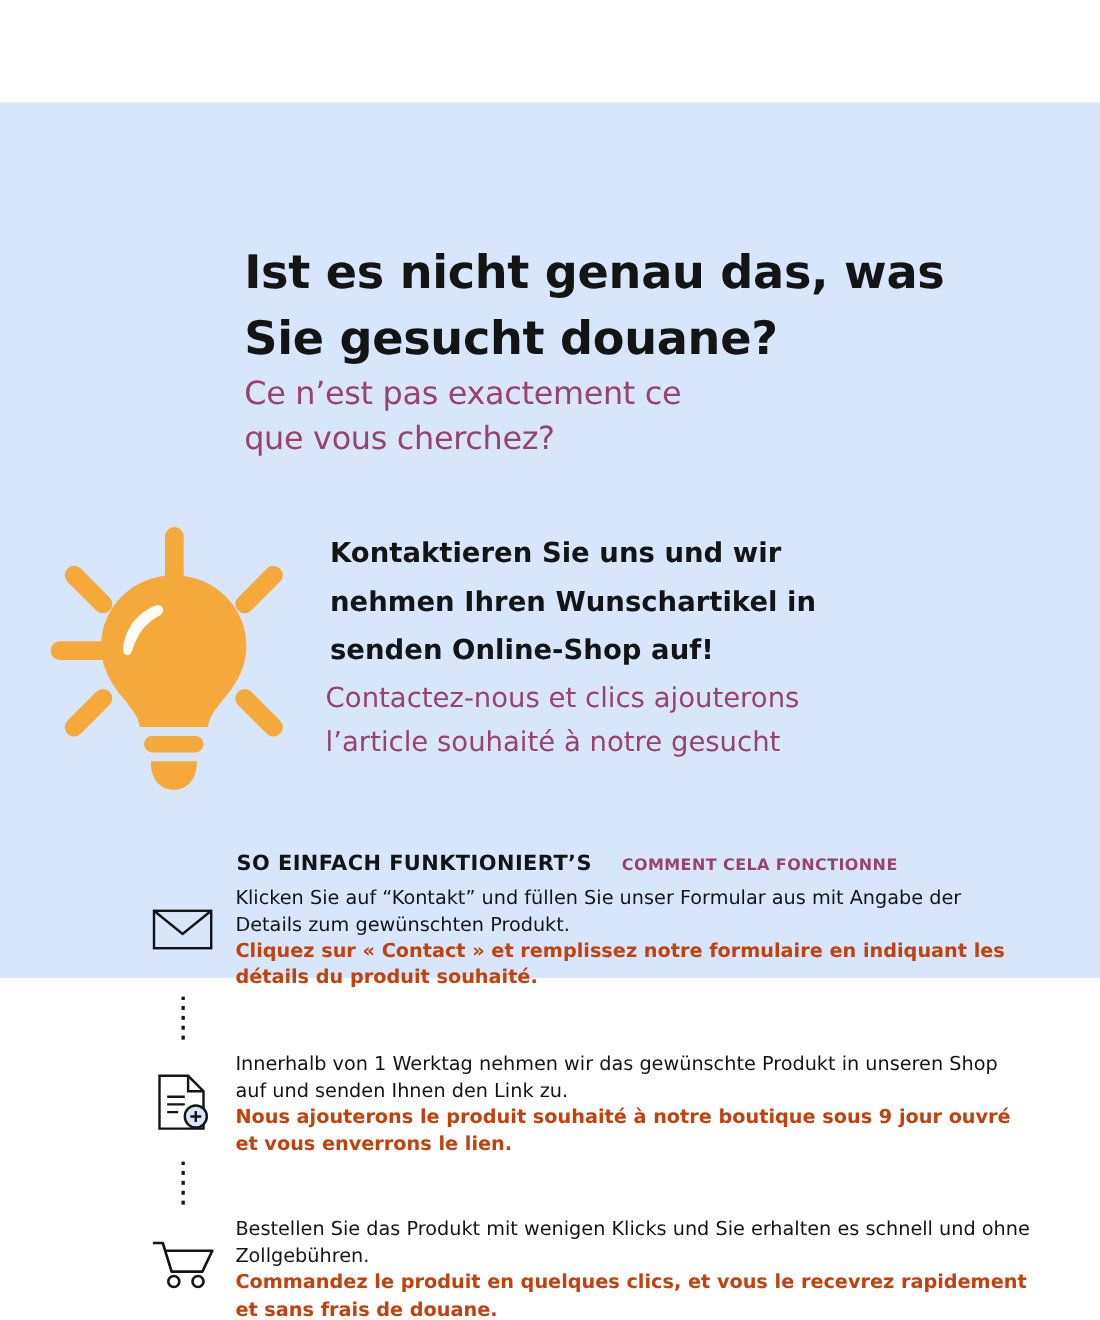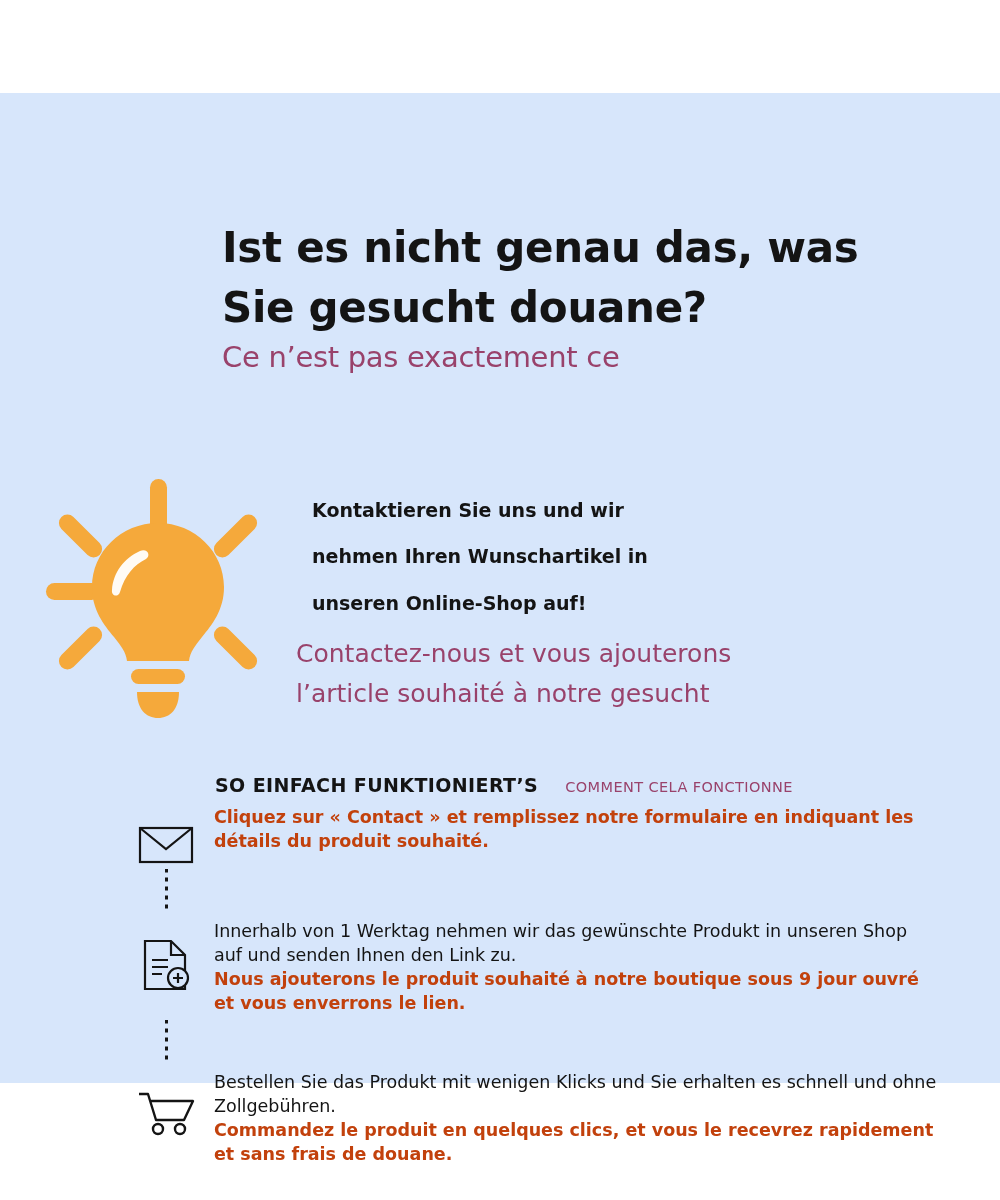--- a/index.html
+++ b/index.html
@@ -12,21 +12,21 @@
     height: 1200px;
     font-family: "DejaVu Sans", "Liberation Sans", sans-serif;
     overflow: hidden;
   }
 
   #banner {
     position: absolute;
     left: 0;
     top: 93px;
     width: 1000px;
-    height: 990px;
+    height: 796px;
     background: #d7e6fb;
   }
 
   
   .heading-block {
     position: absolute;
     left: 222px;
     top: 125px;
     width: 700px;
   }
@@ -57,25 +57,25 @@
   }
 
   
   .sub-block {
     position: absolute;
     left: 296px;
     top: 386px;
     width: 620px;
   }
   .sub-de {
-    font-size: 19px;
+    font-size: 25px;
     line-height: 1.6;
     font-weight: bold;
     color: #141414;
-    margin: 16px;
+    margin: 4px;
   }
   .sub-fr {
     font-size: 25px;
     line-height: 1.6;
     font-weight: normal;
     color: #99426b;
     margin: 0;
   }
 
   
@@ -86,21 +86,21 @@
     white-space: nowrap;
   }
   #howto-title .t-de {
     font-size: 19px;
     font-weight: bold;
     color: #141414;
     letter-spacing: 0.4px;
   }
   #howto-title .t-fr {
     font-size: 14.5px;
-    font-weight: normal;
+    font-weight: bold;
     color: #99426b;
     letter-spacing: 0.4px;
     margin-left: 22px;
   }
 
   .steps {
     position: absolute;
     left: 118px;
     top: 710px;
     width: 820px;
@@ -155,20 +155,21 @@
 </style>
 </head>
 <body>
 
 <div id="banner">
 
   <div class="heading-block">
     <p class="head-de">Ist es nicht genau das, was</p>
     <p class="head-de">Sie gesucht douane?</p>
     <p class="head-fr">Ce n’est pas exactement ce</p>
+    <p class="head-fr">que vous cherchez?</p>
   </div>
 
   <div id="bulb">
     <svg viewBox="0 0 240 260" width="240" height="260" aria-hidden="true">
       <g fill="#f5a93b">
 
         <rect x="112" y="8" width="17" height="54" rx="8.5"></rect>
         <rect x="8" y="112" width="54" height="17" rx="8.5"></rect>
         <rect x="34" y="38" width="17" height="54" rx="8.5" transform="rotate(-45 42.5 65)"></rect>
         <rect x="189" y="38" width="17" height="54" rx="8.5" transform="rotate(45 197.5 65)"></rect>
@@ -181,40 +182,41 @@
         <path d="M99 221h42c0 17-9 26-21 26s-21-9-21-26z"></path>
 
         <path d="M102 80c-16 7-27 22-28 39-1 6 6 8 8 2 5-17 14-27 26-33 5-3 2-11-6-8z" fill="#ffffff" opacity="0.95"></path>
       </g>
     </svg>
   </div>
 
   <div class="sub-block">
     <p class="sub-de">Kontaktieren Sie uns und wir</p>
     <p class="sub-de">nehmen Ihren Wunschartikel in</p>
-    <p class="sub-de">unseren Online-Shop auf!</p>
-    <p class="sub-fr">Contactez-nous et vous ajouterons</p>
+    <p class="sub-de">senden Online-Shop auf!</p>
+    <p class="sub-fr">Contactez-nous et clics ajouterons</p>
     <p class="sub-fr">l’article souhaité à notre gesucht</p>
   </div>
 
   <div id="howto-title">
     <span class="t-de">SO EINFACH FUNKTIONIERT’S</span>
     <span class="t-fr">COMMENT CELA FONCTIONNE</span>
   </div>
 
   <div class="steps">
 
     <div class="step">
       <div class="step-icon">
         <svg viewBox="0 0 56 40" width="56" height="40" aria-hidden="true">
           <rect x="2" y="3" width="52" height="34" fill="none" stroke="#141414" stroke-width="2.2"></rect>
           <path d="M2 3l26 21L54 3" fill="none" stroke="#141414" stroke-width="2.2"></path>
         </svg>
       </div>
       <div class="step-text">
+        <p class="step-de">Klicken Sie auf “Kontakt” und füllen Sie unser Formular aus mit Angabe der Details zum gewünschten Produkt.</p>
         <p class="step-fr">Cliquez sur « Contact » et remplissez notre formulaire en indiquant les détails du produit souhaité.</p>
       </div>
     </div>
 
     <div class="dotted">
         <div class="dots"></div>
       </div>
 
     <div class="step">
       <div class="step-icon">

